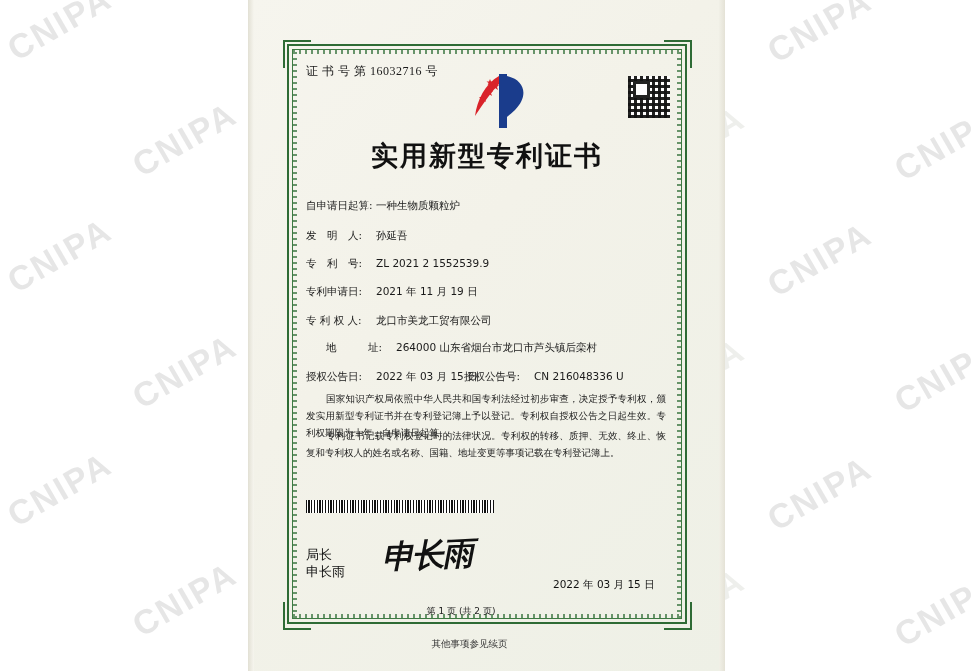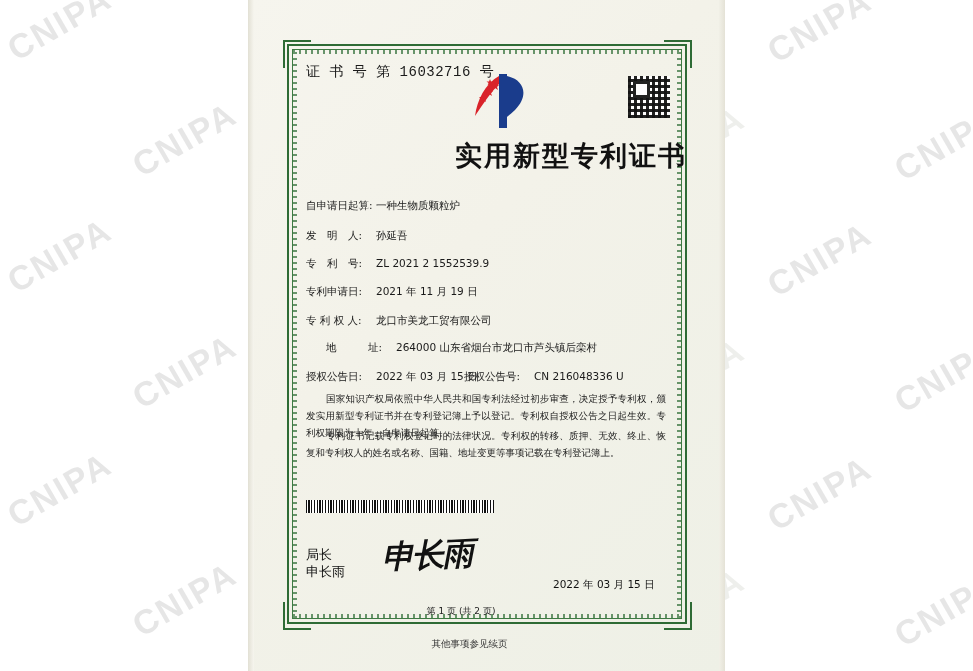--- a/index.html
+++ b/index.html
@@ -103,24 +103,24 @@
   .corner.tl { left: 283px; top: 40px; border-right: none; border-bottom: none; }
   .corner.tr { left: 664px; top: 40px; border-left: none; border-bottom: none; }
   .corner.bl { left: 283px; top: 602px; border-right: none; border-top: none; }
   .corner.br { left: 664px; top: 602px; border-left: none; border-top: none; }
 
   
   .cert-no {
     position: absolute;
     left: 306px;
     top: 63px;
-    font-size: 14px;
+    font-size: 12px;
     color: #1a1a1a;
     letter-spacing: 0.5px;
-    font-family: Liberation Mono, monospace;
+    font-family: Liberation Serif, serif;
   }
   .qr {
     position: absolute;
     left: 628px;
     top: 76px;
     width: 42px;
     height: 42px;
     background-color: #ffffff;
     background-image:
       repeating-linear-gradient(90deg, #111 0 3px, #fff 3px 6px),
@@ -143,21 +143,21 @@
     top: 70px;
     width: 80px;
     height: 62px;
   }
   
   .title {
     position: absolute;
     left: 287px;
     top: 138px;
     width: 400px;
-    text-align: right;
+    text-align: center;
     font-size: 27px;
     font-weight: bold;
     color: #111;
     letter-spacing: 2px;
     font-family: "DejaVu Sans", sans-serif;
   }
   
   .field {
     position: absolute;
     font-size: 10.5px;

